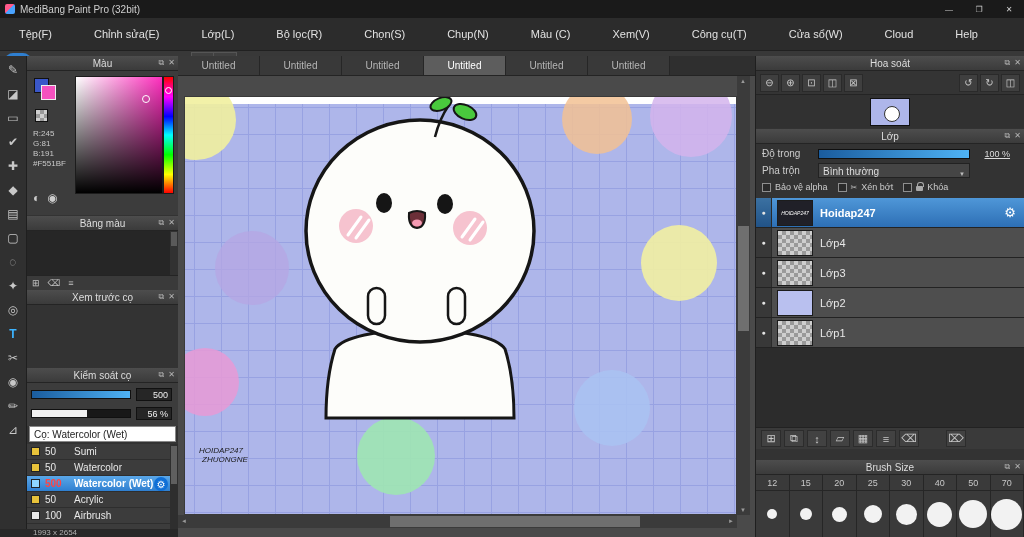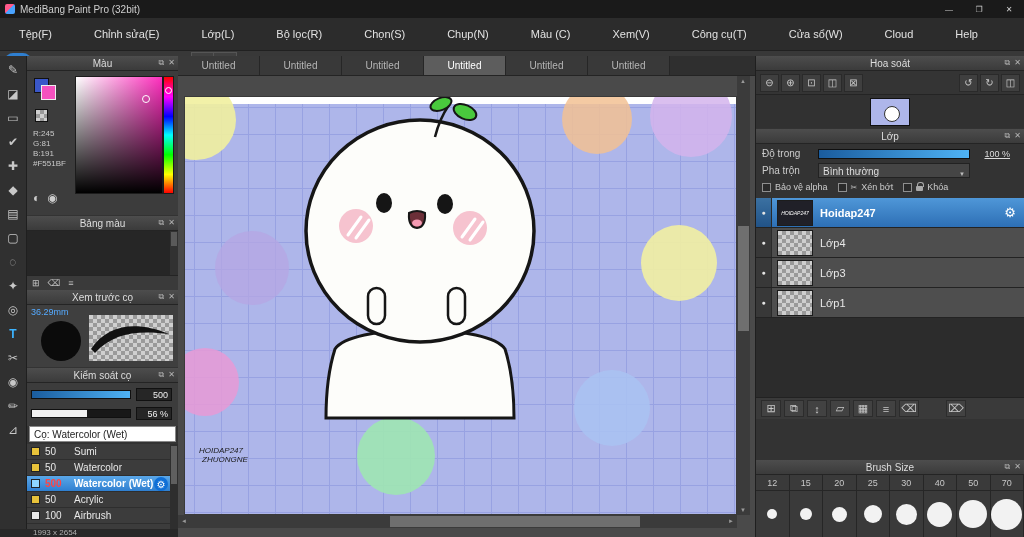--- a/index.html
+++ b/index.html
@@ -315,29 +315,20 @@
       </div>
 
       <div class="panel" style="top:234px;height:78px;">
         <div class="phead">
           <span>Xem trước cọ</span>
           <span class="hicons">
             <span class="hicn">⧉</span>
             <span class="hicn">✕</span>
           </span>
         </div>
-        <div class="prevbody">
-          <span class="prevsize">36.29mm</span>
-          <div class="prevdot"></div>
-          <div class="prevchk checker">
-            <svg width="84" height="46" viewBox="0 0 84 46">
-              <path d="M2 34 C18 10 46 5 80 19 C 48 15 24 18 6 38 Z" fill="#121212"></path>
-            </svg>
-          </div>
-        </div>
       </div>
 
       <div class="panel" style="top:312px;height:58px;">
         <div class="phead">
           <span>Kiểm soát cọ</span>
           <span class="hicons">
             <span class="hicn">⧉</span>
             <span class="hicn">✕</span>
           </span>
         </div>
@@ -519,20 +510,25 @@
             <span class="lthumb checker"></span>
             <span class="lname">Lớp4</span>
           </div>
           <div class="layerrow">
             <span class="viscol">●</span>
             <span class="lthumb checker"></span>
             <span class="lname">Lớp3</span>
           </div>
           <div class="layerrow">
             <span class="viscol">●</span>
+            <span class="lthumb bgfill"></span>
+            <span class="lname">Lớp2</span>
+          </div>
+          <div class="layerrow">
+            <span class="viscol">●</span>
             <span class="lthumb checker"></span>
             <span class="lname">Lớp1</span>
           </div>
           <div class="lfiller"></div>
         </div>
 
         <div class="ltoolbar">
           <span class="ltb">⊞</span>
           <span class="ltb">⧉</span>
           <span class="ltb">↕</span>

